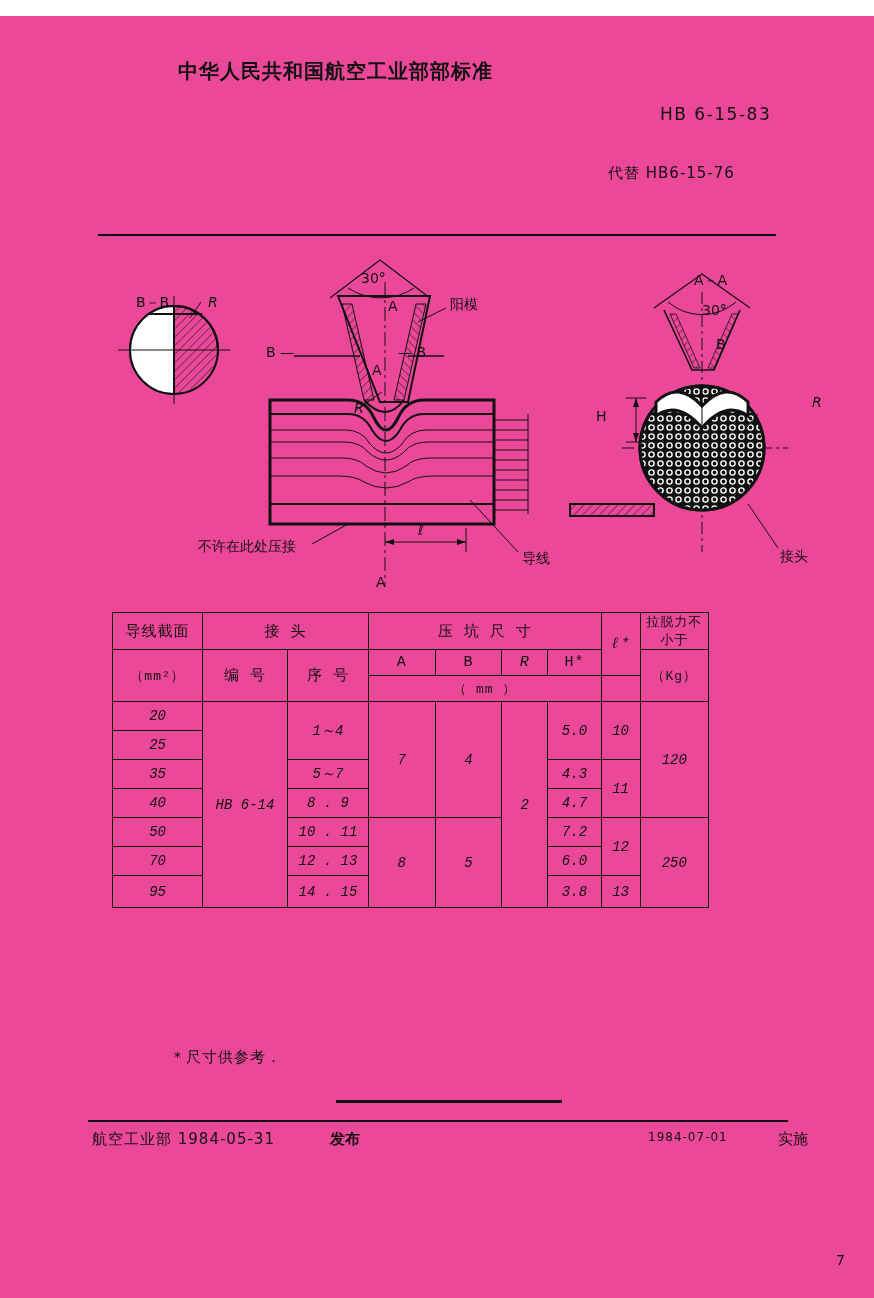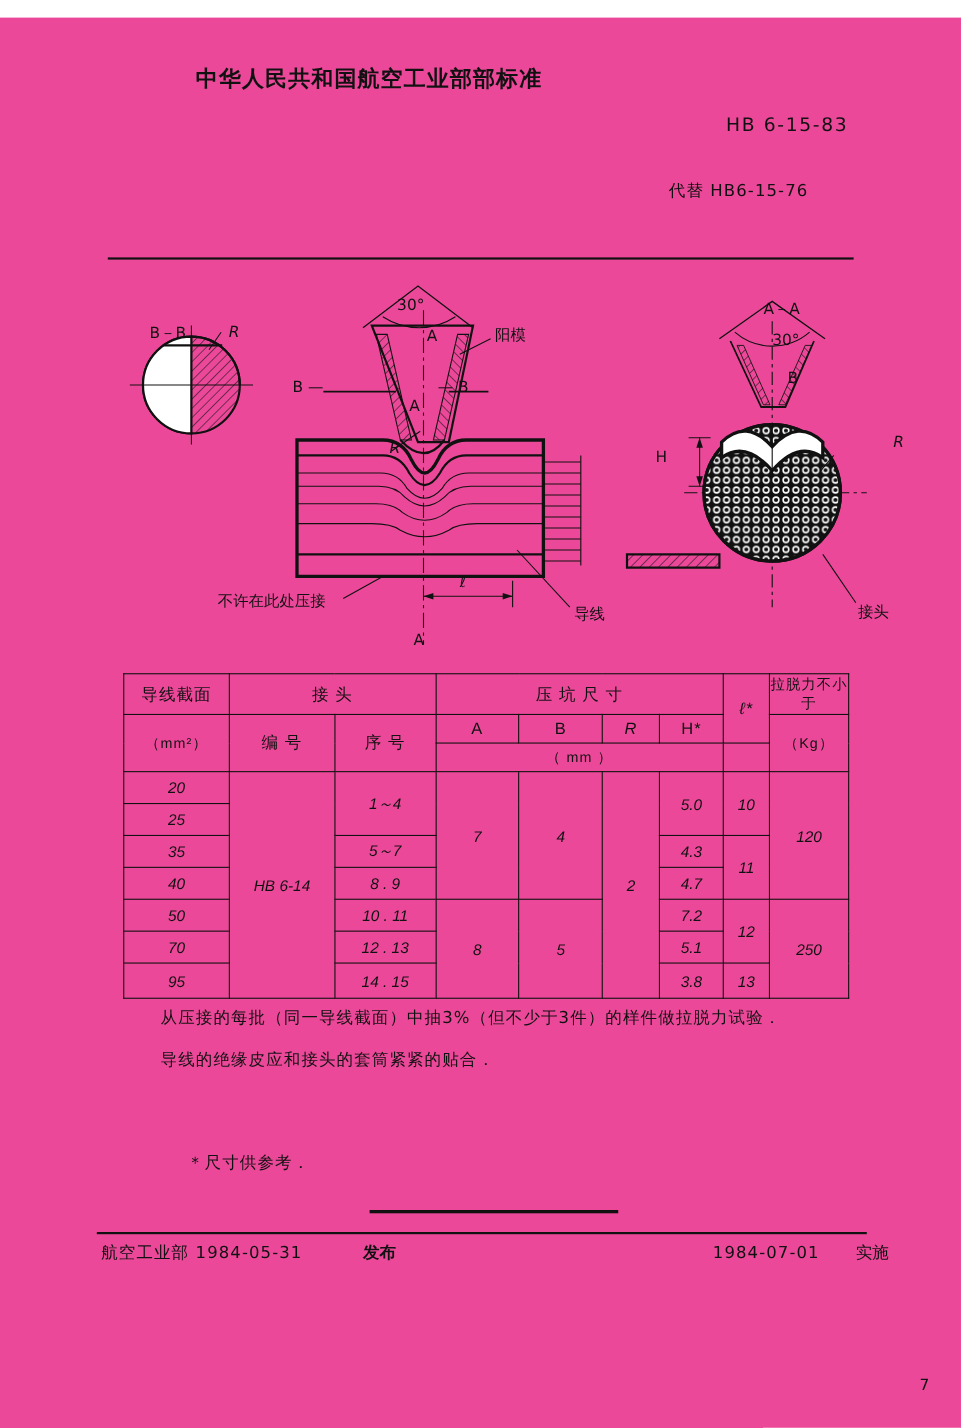--- a/index.html
+++ b/index.html
@@ -85,23 +85,23 @@
   
   .tablewrap {
     position: absolute;
     left: 112px;
     top: 596px;
     width: 660px;
     height: 286px;
   }
   table.spec {
     border-collapse: collapse;
-    width: 660px;
+    width: 597px;
     height: 286px;
-    font-family: Liberation Sans, sans-serif;
+    font-family: Liberation Mono, monospace;
     font-size: 14px;
   }
   table.spec td, table.spec th {
     border: 1px solid #111;
     text-align: center;
     vertical-align: middle;
     font-weight: normal;
     padding: 0;
   }
   table.spec .hd {
@@ -151,21 +151,21 @@
     left: 330px;
     top: 1114px;
     font-size: 15px;
     font-weight: bold;
     font-family: "DejaVu Sans", sans-serif;
   }
   .footer-right-date {
     position: absolute;
     left: 648px;
     top: 1114px;
-    font-size: 15px;
+    font-size: 12px;
     font-family: "DejaVu Sans", sans-serif;
     letter-spacing: 1px;
   }
   .footer-right-word {
     position: absolute;
     left: 778px;
     top: 1114px;
     font-size: 15px;
     font-family: "DejaVu Sans", sans-serif;
   }
@@ -380,34 +380,32 @@
           <td style="font-style:italic;">10 . 11</td>
           <td rowspan="3" style="font-style:italic;">8</td>
           <td rowspan="3" style="font-style:italic;">5</td>
           <td style="font-style:italic;">7.2</td>
           <td rowspan="2" style="font-style:italic;">12</td>
           <td rowspan="3" style="font-style:italic;">250</td>
         </tr>
         <tr style="height:29px;">
           <td style="font-style:italic;">70</td>
           <td style="font-style:italic;">12 . 13</td>
-          <td style="font-style:italic;">5.1</td>
+          <td style="font-style:italic;">6.0</td>
         </tr>
         <tr style="height:32px;">
           <td style="font-style:italic;">95</td>
           <td style="font-style:italic;">14 . 15</td>
           <td style="font-style:italic;">3.8</td>
           <td style="font-style:italic;">13</td>
         </tr>
       </tbody>
     </table>
   </div>
 
-  <div class="note note1">从压接的每批（同一导线截面）中抽3%（但不少于3件）的样件做拉脱力试验．</div>
-  <div class="note note2">导线的绝缘皮应和接头的套筒紧紧的贴合．</div>
   <div class="note note3">＊尺寸供参考．</div>
 
   <div class="rule-mid"></div>
   <div class="rule-bottom"></div>
   <div class="footer-left">航空工业部 1984-05-31</div>
   <div class="footer-pub">发布</div>
   <div class="footer-right-date">1984-07-01</div>
   <div class="footer-right-word">实施</div>
   <div class="page-num">7</div>
 

